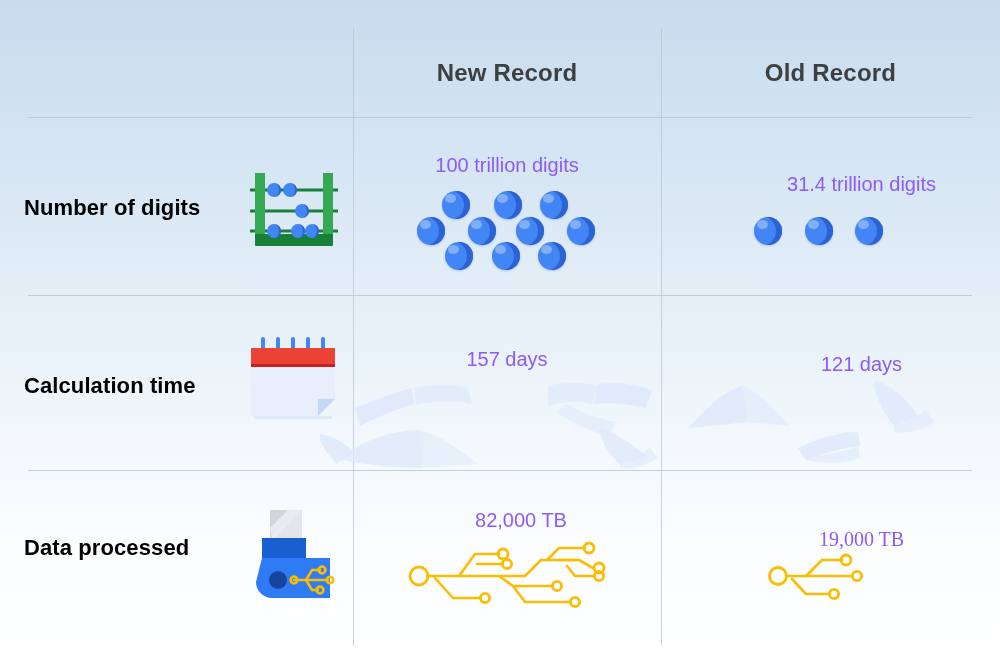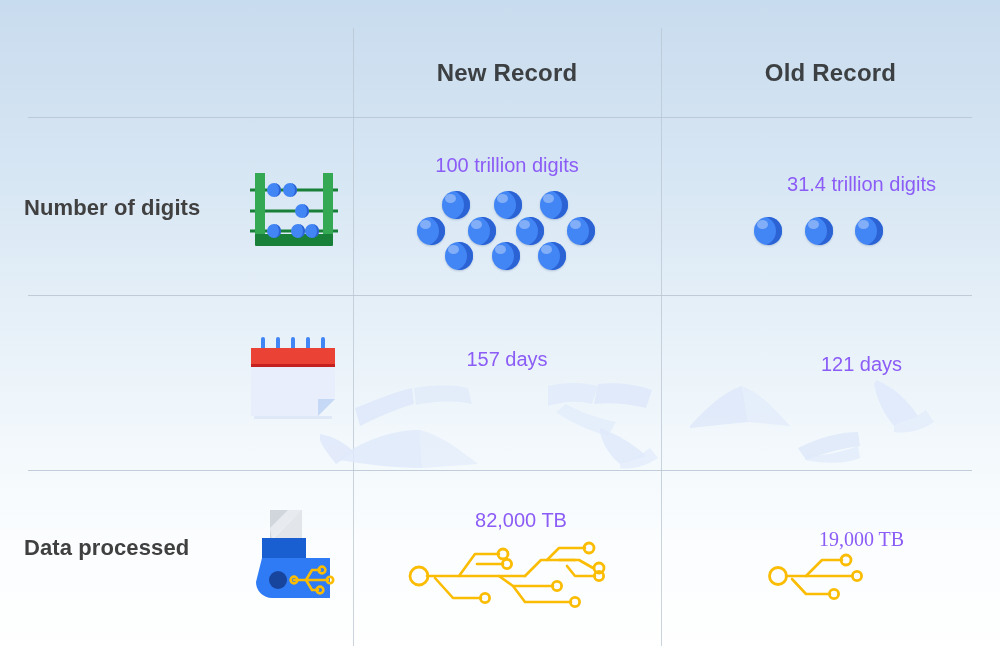--- a/index.html
+++ b/index.html
@@ -24,21 +24,21 @@
     display:flex; align-items:center; justify-content:center;
     letter-spacing:.2px;
   }
   #head-new { left:353px; width:308px; }
   #head-old { left:661px; width:339px; }
 
   
   .rowlabel {
     position:absolute; left:24px; width:215px; height:34px;
     display:flex; align-items:center;
-    font-size:22px; font-weight:bold; color:#404040;
+    font-size:22px; font-weight:bold; color:#000000;
     letter-spacing:.1px;
   }
 
   
   .valcap {
     position:absolute; height:30px;
     display:flex; align-items:center; justify-content:center;
     font-size:20px; color:#8b5cf6; font-weight:400;
   }
   .col-new { left:353px; width:308px; }
@@ -134,20 +134,21 @@
 
   </div>
 
   <div class="valcap col-old" style="top:150px;">31.4 trillion digits</div>
   <div style="position:absolute; left:661px; top:185px; width:339px; height:90px;">
     <div class="bead" style="left:93px;  top:32px;"></div>
     <div class="bead" style="left:144px; top:32px;"></div>
     <div class="bead" style="left:194px; top:32px;"></div>
   </div>
 
+  <div class="rowlabel" style="top:369px;">Calculation time</div>
 
   <div class="rowicon" style="left:248px; top:336px;">
     <svg width="94" height="84" viewBox="0 0 94 84">
 
       <g stroke="#4285f4" stroke-width="4" fill="none" stroke-linecap="round">
         <line x1="15" y1="3" x2="15" y2="22"></line>
         <line x1="30" y1="3" x2="30" y2="22"></line>
         <line x1="45" y1="3" x2="45" y2="22"></line>
         <line x1="60" y1="3" x2="60" y2="22"></line>
         <line x1="75" y1="3" x2="75" y2="22"></line>

